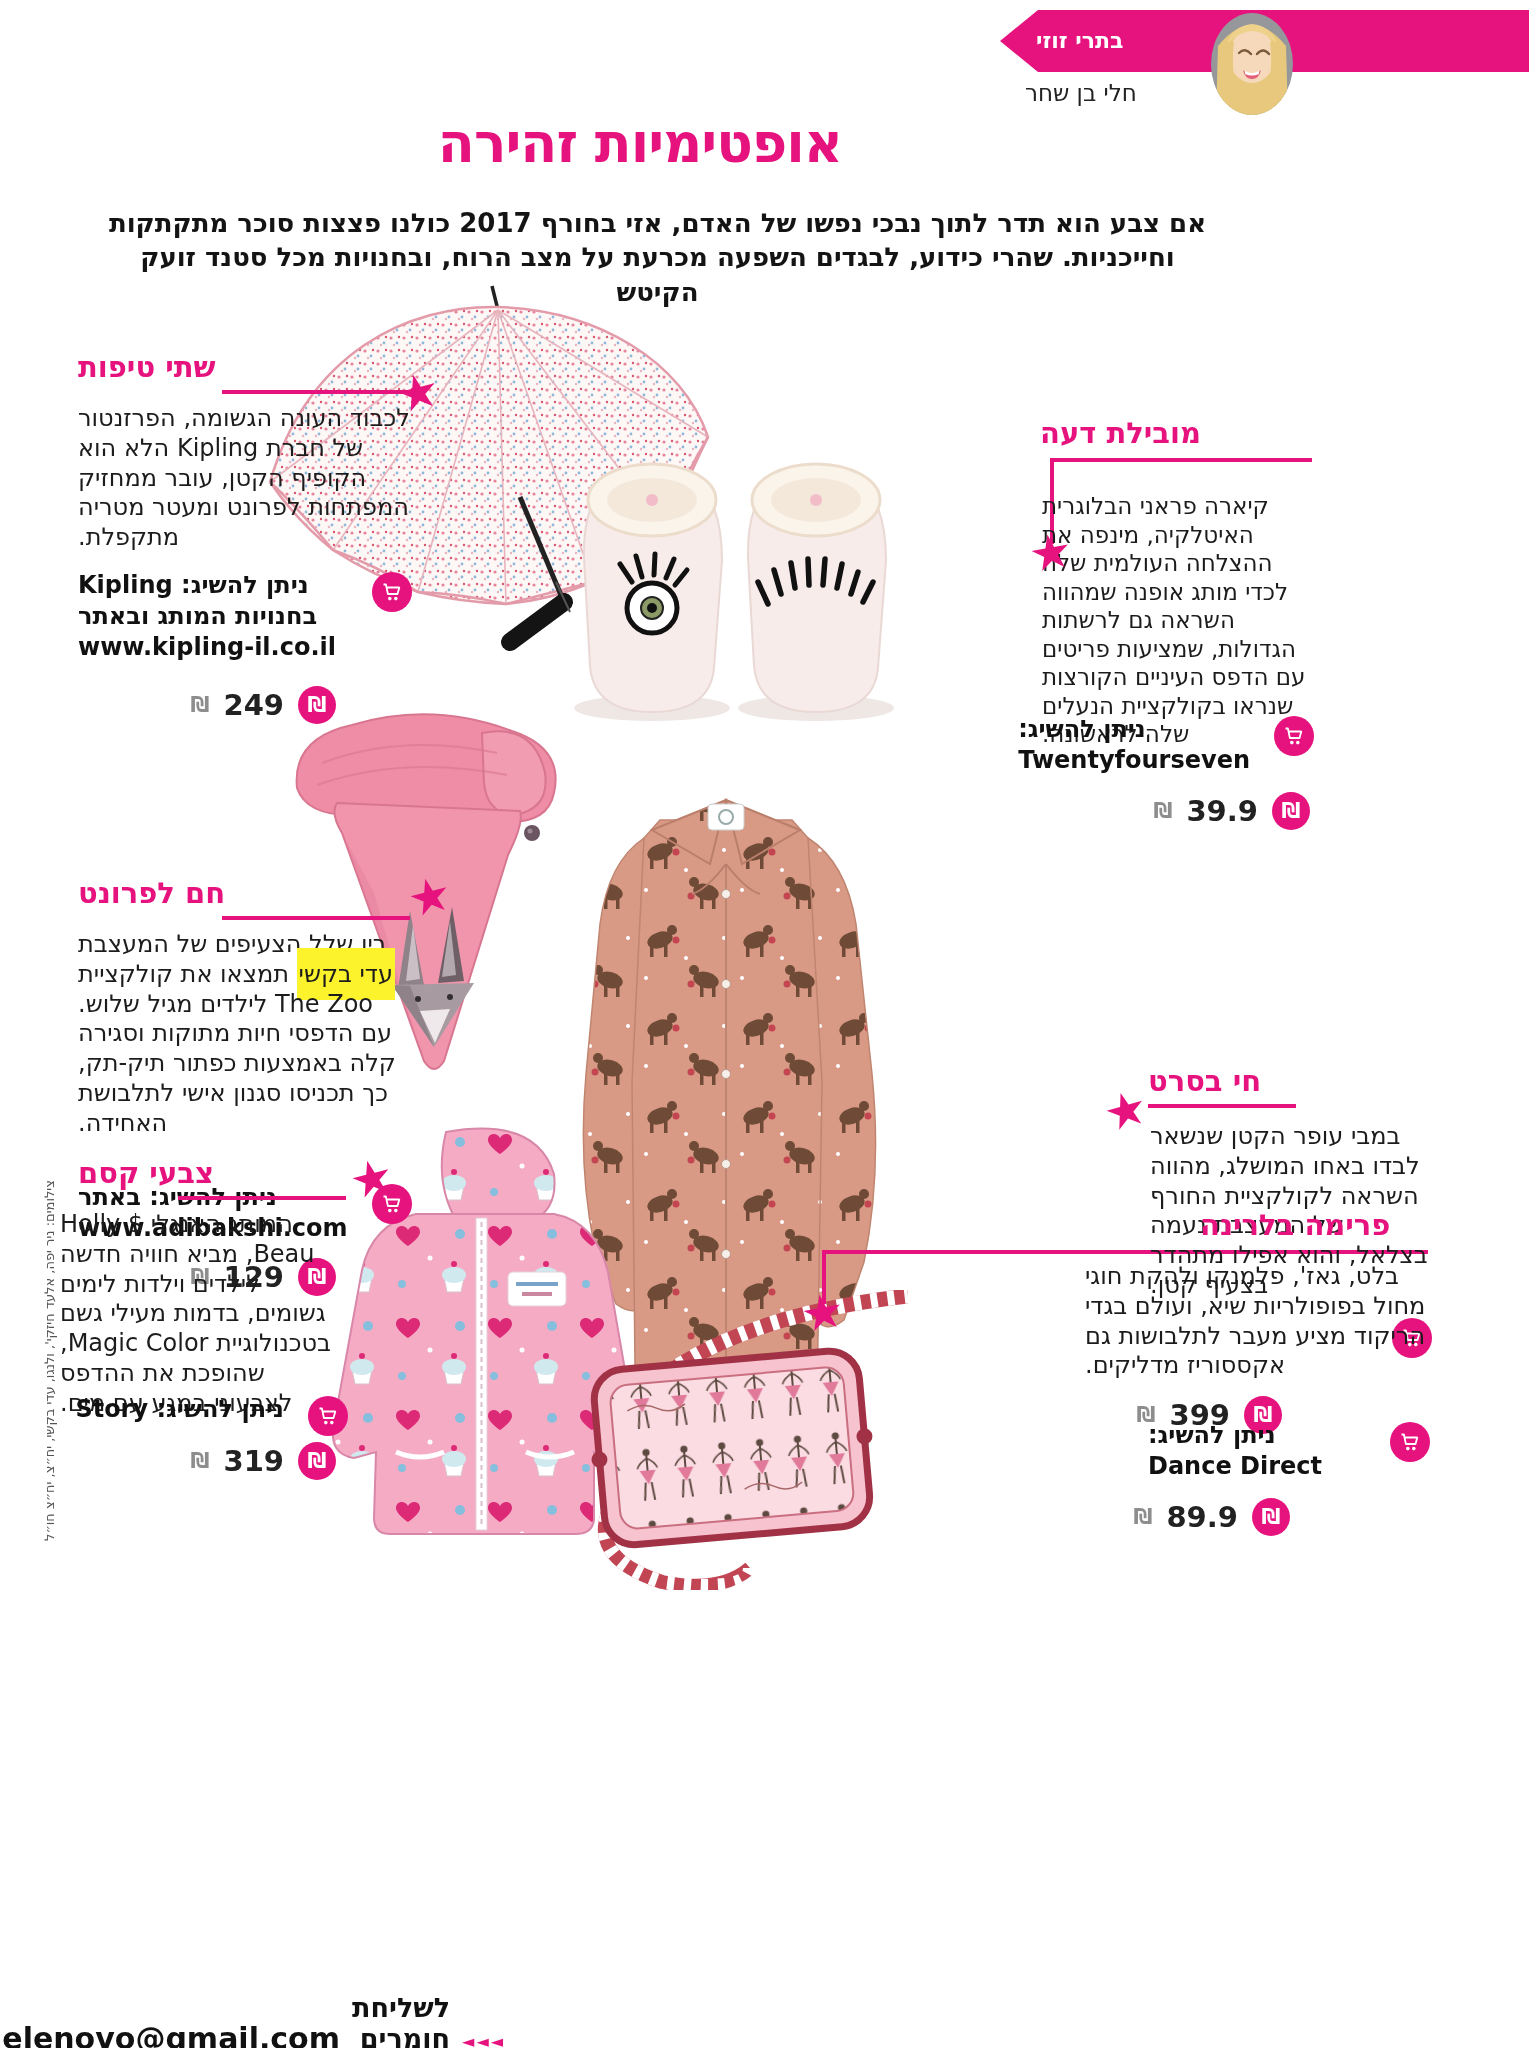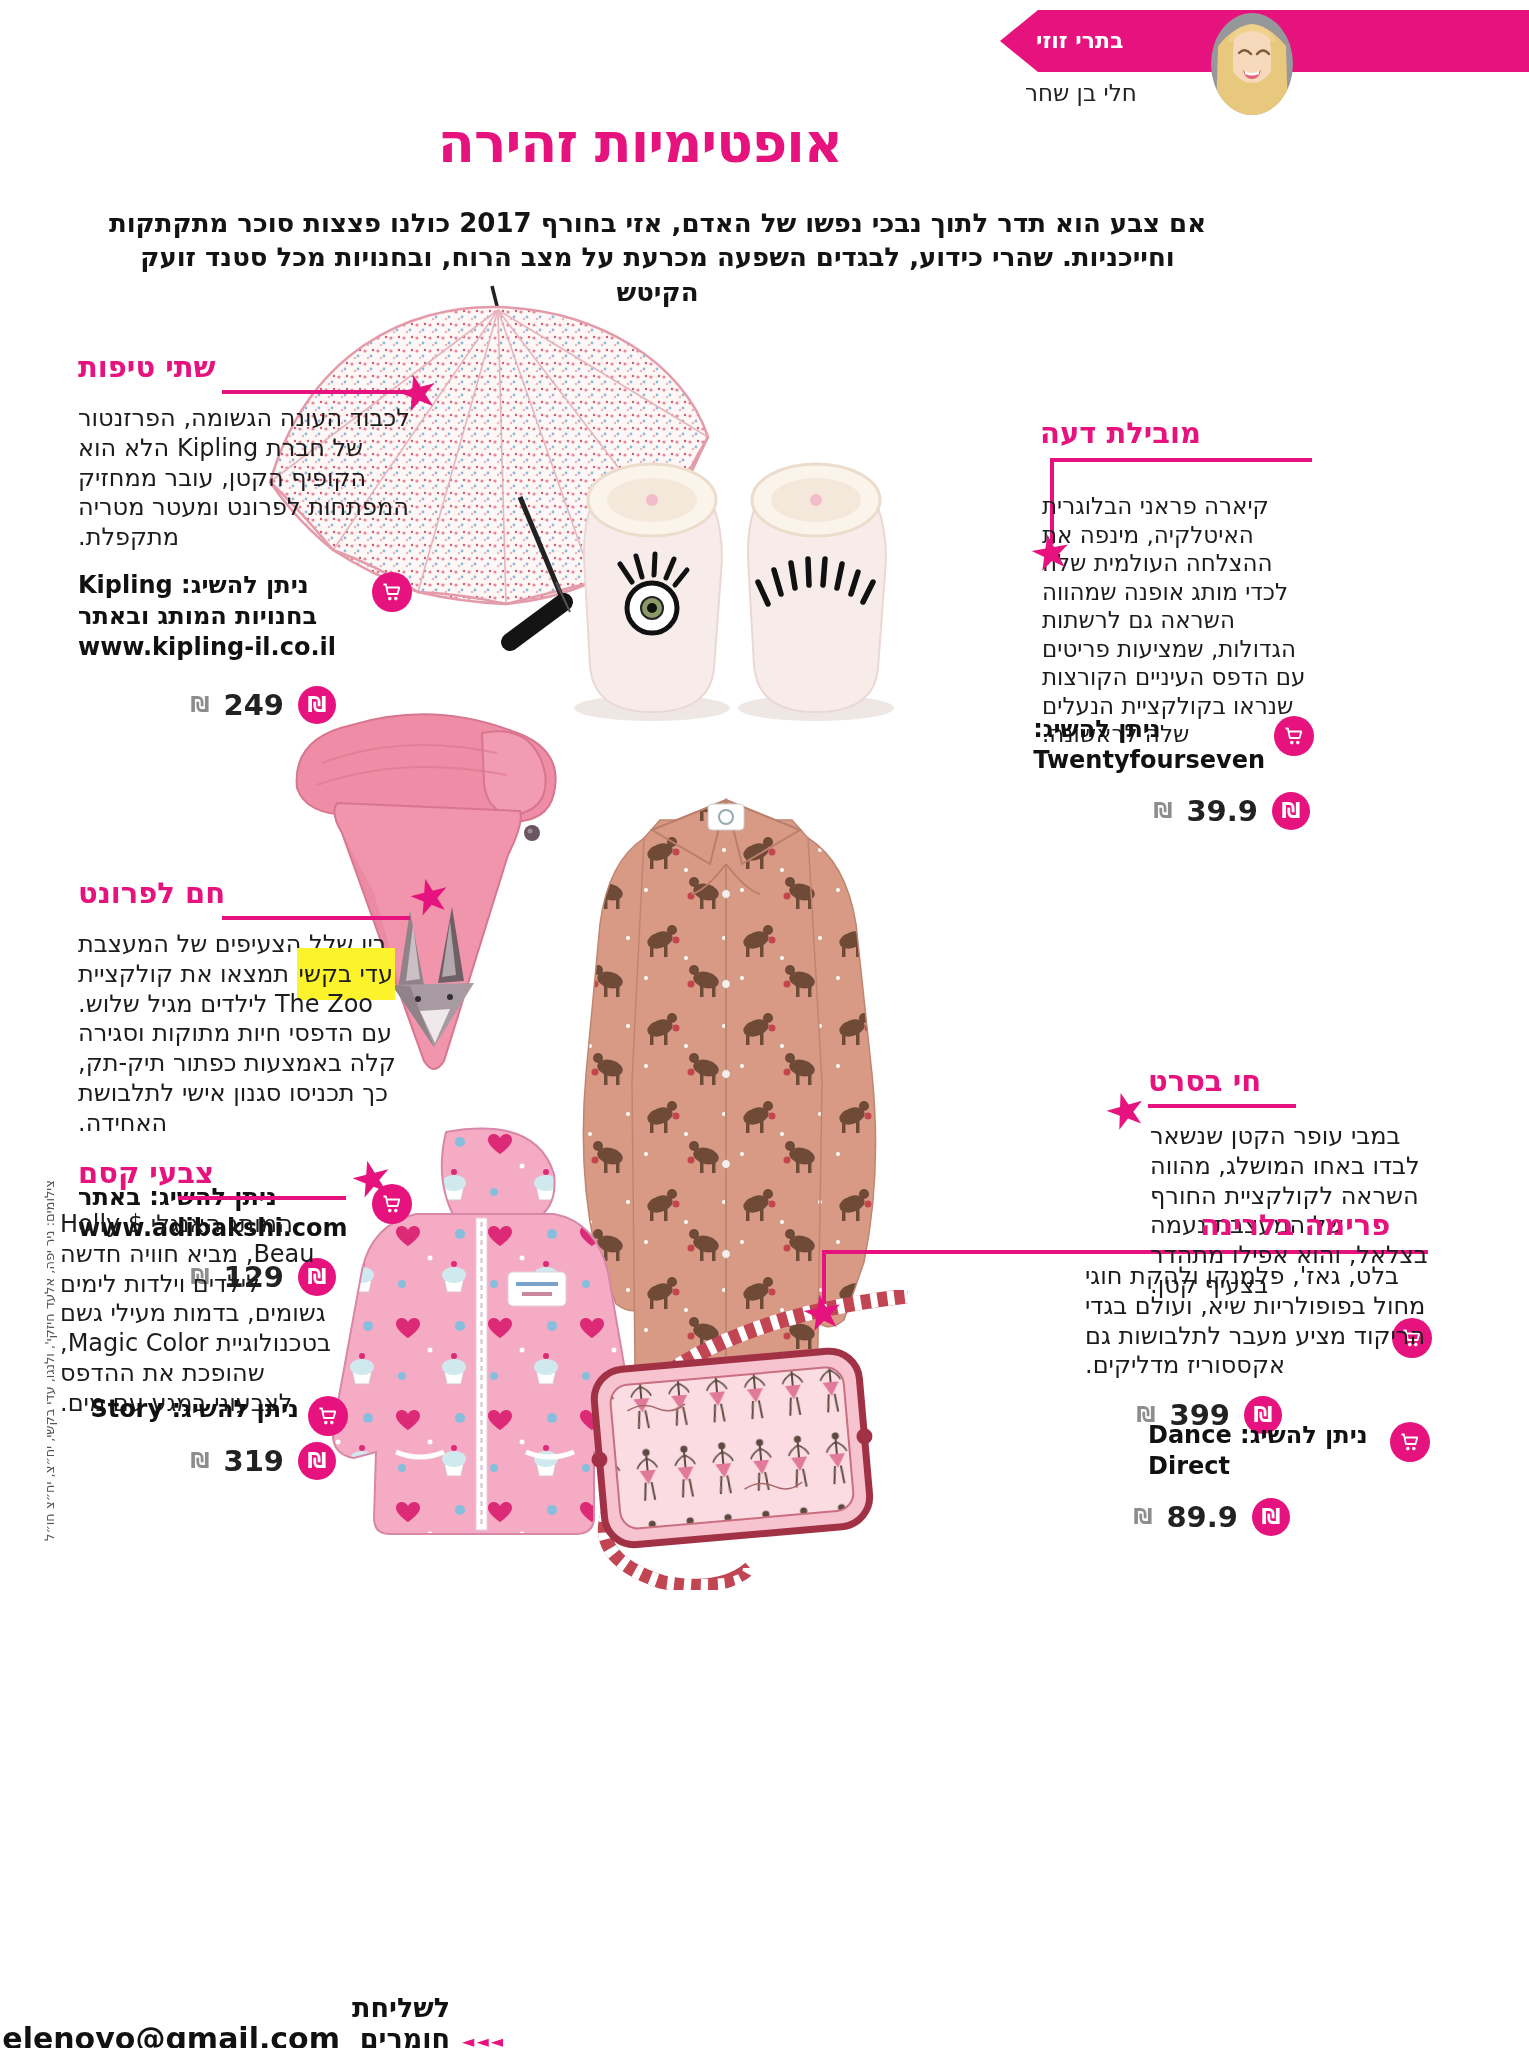--- a/index.html
+++ b/index.html
@@ -5,21 +5,21 @@
   :root{ --accent:#e6127d; }
   *{margin:0;padding:0;box-sizing:border-box}
   html,body{background:#fff}
   body{width:1529px;height:2048px;position:relative;overflow:hidden;
        font-family:"DejaVu Sans",sans-serif;color:#1b1b1b}
   .abs{position:absolute}
   .rtl{direction:rtl;text-align:left}
   .sec-head{color:var(--accent);font-weight:bold;font-size:29px;line-height:1.1}
   .rule{height:4px;background:var(--accent);margin-top:6px;margin-left:auto}
   .body-text{font-size:24px;line-height:1.24;color:#1c1c1c;font-weight:500}
-  .avail{font-size:24px;font-weight:bold;color:#111;line-height:1.3;display:flex;gap:9px;align-items:flex-start}
+  .avail{font-size:24px;font-weight:bold;color:#111;line-height:1.3;display:flex;gap:24px;align-items:flex-start}
   .cart-badge{flex:none;width:40px;height:40px;border-radius:50%;background:var(--accent);
               display:flex;align-items:center;justify-content:center;margin-top:2px}
   .price-row{display:flex;align-items:center;gap:14px;direction:rtl;justify-content:flex-start}
   .price-badge{width:38px;height:38px;border-radius:50%;background:var(--accent);color:#fff;
                font-weight:bold;font-size:21px;display:flex;align-items:center;justify-content:center}
   .price-num{font-size:29px;font-weight:bold;color:#222}
   .price-sym{font-size:21px;color:#8d8d8d;font-weight:bold}
   .star{color:var(--accent);font-size:48px;line-height:1;z-index:6}
   .hl{background:#fdf32c;padding:12px 2px}
   .hline,.vline{background:var(--accent);z-index:4}

